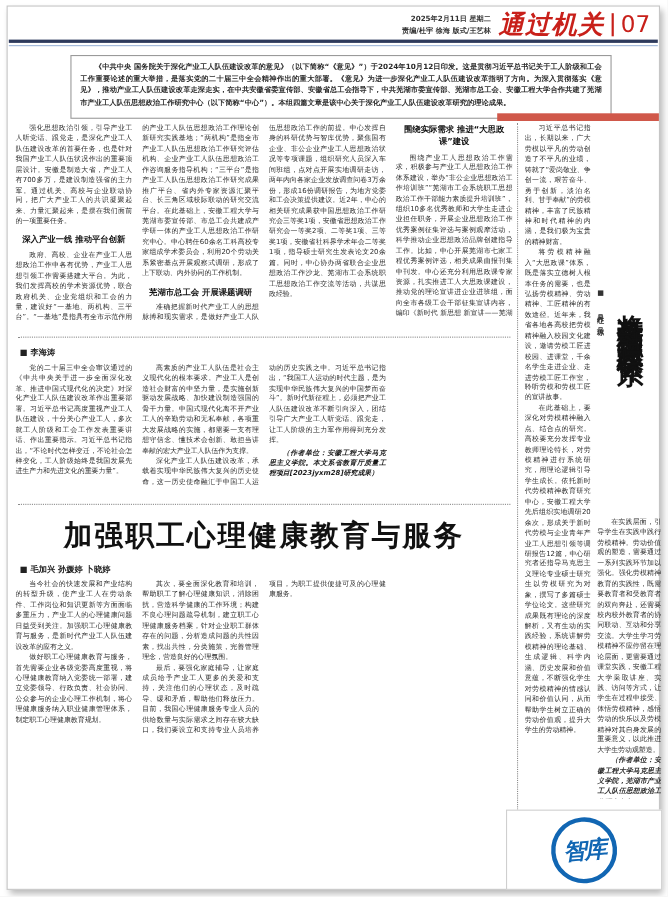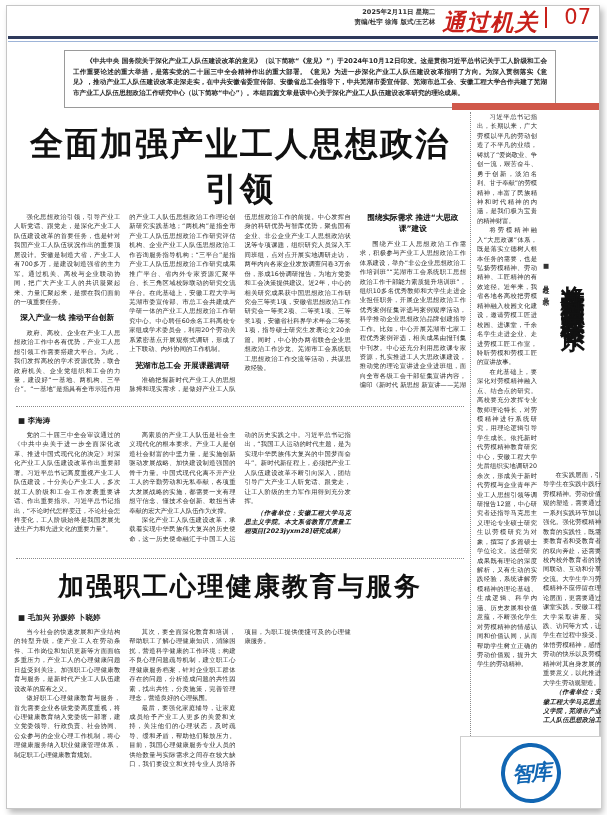--- a/index.html
+++ b/index.html
@@ -1,25 +1,25 @@
 <!DOCTYPE html>
 <html><head>
 <meta charset="utf-8">
 <style>
   html,body{margin:0;padding:0;background:#f2f2f2;}
   .page{position:relative;width:607px;height:815px;background:#ffffff;overflow:hidden;
         font-family:"DejaVu Sans","Liberation Sans",sans-serif;color:#222;}
   .frame{position:absolute;left:6px;top:5px;width:592px;height:802px;
          border:1px solid #c6c6c6;box-shadow:3px 4px 6px rgba(0,0,0,0.28);}
   
-  .hdr{position:absolute;top:7px;right:16px;display:flex;align-items:flex-start;gap:7px;}
+  .hdr{position:absolute;top:7px;right:16px;display:flex;align-items:center;gap:7px;}
   .hdr-dates{text-align:right;font-size:6.5px;line-height:1.6;color:#333;font-weight:bold;}
   .masthead{font-size:23px;font-weight:900;font-style:italic;color:#c8201a;
             font-family:"DejaVu Serif","Liberation Serif",serif;letter-spacing:1px;}
-  .pageno{font-size:21px;color:#c8201a;border-left:2px solid #c8201a;padding-left:17px;line-height:1;}
+  .pageno{font-size:21px;color:#c8201a;border-left:2px solid #c8201a;padding-left:6px;line-height:1;}
   .hdr-rule{position:absolute;top:36px;left:8px;right:9px;height:2.5px;background:#2e3a5c;}
   .hdr-rule2{position:absolute;top:41px;left:8px;right:9px;height:1px;background:#9db4d8;}
   
   .intro{position:absolute;left:64px;top:50px;width:474px;height:46px;border:1px solid #9a9a9a;
          padding:5px 8px;font-size:6.6px;line-height:1.62;text-align:justify;color:#2a2a2a;
          overflow:hidden;font-weight:bold;}
   .intro p{margin:0;text-indent:2em;}
   .accent-bar{position:absolute;left:452px;top:103px;width:147px;height:7px;background:#d0584a;}
   
   .main{position:absolute;left:14px;top:112px;width:452px;}
@@ -79,21 +79,20 @@
   <div class="hdr-rule"></div>
   <div class="hdr-rule2"></div>
 
   <div class="intro">
     <p>《中共中央 国务院关于深化产业工人队伍建设改革的意见》（以下简称“《意见》”）于2024年10月12日印发。这是贯彻习近平总书记关于工人阶级和工会工作重要论述的重大举措，是落实党的二十届三中全会精神作出的重大部署。《意见》为进一步深化产业工人队伍建设改革指明了方向。为深入贯彻落实《意见》，推动产业工人队伍建设改革走深走实，在中共安徽省委宣传部、安徽省总工会指导下，中共芜湖市委宣传部、芜湖市总工会、安徽工程大学合作共建了芜湖市产业工人队伍思想政治工作研究中心（以下简称“中心”）。本组四篇文章是该中心关于深化产业工人队伍建设改革研究的理论成果。</p>
   </div>
   <div class="accent-bar"></div>
 
   <div class="main">
 
-    <h1 class="art-title t1">全面加强产业工人思想政治引领</h1>
     <div class="cols c4 h1cols">
         <p class="bp">强化思想政治引领，引导产业工人听党话、跟党走，是深化产业工人队伍建设改革的首要任务，也是针对我国产业工人队伍状况作出的重要顶层设计。安徽是制造大省，产业工人有700多万，是建设制造强省的主力军。通过机关、高校与企业联动协同，把广大产业工人的共识凝聚起来、力量汇聚起来，是摆在我们面前的一项重要任务。</p>
         <div class="subhead">深入产业一线 推动平台创新</div>
         <p class="bp">政府、高校、企业在产业工人思想政治工作中各有优势，产业工人思想引领工作需要搭建大平台。为此，我们发挥高校的学术资源优势，联合政府机关、企业党组织和工会的力量，建设好“一基地、两机构、三平台”。“一基地”是指具有全市示范作用的产业工人队伍思想政治工作理论创新研究实践基地；“两机构”是指全市产业工人队伍思想政治工作研究评估机构、企业产业工人队伍思想政治工作咨询服务指导机构；“三平台”是指产业工人队伍思想政治工作研究成果推广平台、省内外专家资源汇聚平台、长三角区域校际联动的研究交流平台。在此基础上，安徽工程大学与芜湖市委宣传部、市总工会共建成产学研一体的产业工人思想政治工作研究中心。中心聘任60余名工科高校专家组成学术委员会，利用20个劳动关系紧密基点开展观察式调研，形成了上下联动、内外协同的工作机制。</p>
         <div class="subhead">芜湖市总工会 开展课题调研</div>
         <p class="bp">准确把握新时代产业工人的思想脉搏和现实需求，是做好产业工人队伍思想政治工作的前提。中心发挥自身的科研优势与智库优势，聚焦国有企业、非公企业产业工人思想政治状况等专项课题，组织研究人员深入车间班组，点对点开展实地调研走访，两年内向各家企业发放调查问卷3万余份，形成16份调研报告，为地方党委和工会决策提供建议。近2年，中心的相关研究成果获中国思想政治工作研究会三等奖1项，安徽省思想政治工作研究会一等奖2项、二等奖1项、三等奖1项，安徽省社科界学术年会二等奖1项，指导硕士研究生发表论文20余篇。同时，中心协办两省联合企业思想政治工作沙龙、芜湖市工会系统职工思想政治工作交流等活动，共谋思政经验。</p>
         <div class="subhead">围绕实际需求 推进“大思政课”建设</div>
         <p class="bp">围绕产业工人思想政治工作需求，积极参与产业工人思想政治工作体系建设，举办“非公企业思想政治工作培训班”“芜湖市工会系统职工思想政治工作干部能力素质提升培训班”，组织10多名优秀教师和大学生走进企业担任职务，开展企业思想政治工作优秀案例征集评选与案例观摩活动，科学推动企业思想政治品牌创建指导工作。比如，中心开展芜湖市七家工程优秀案例评选，相关成果由报刊集中刊发。中心还充分利用思政课专家资源，扎实推进工人大思政课建设，推动党的理论宣讲进企业进班组，面向全市各级工会干部征集宣讲内容，编印《新时代 新思想 新宣讲——芜湖市职工思想引领2023年宣讲实录》，培训基层宣讲骨干。</p>
       </div>
     <hr class="dotted-hr">

